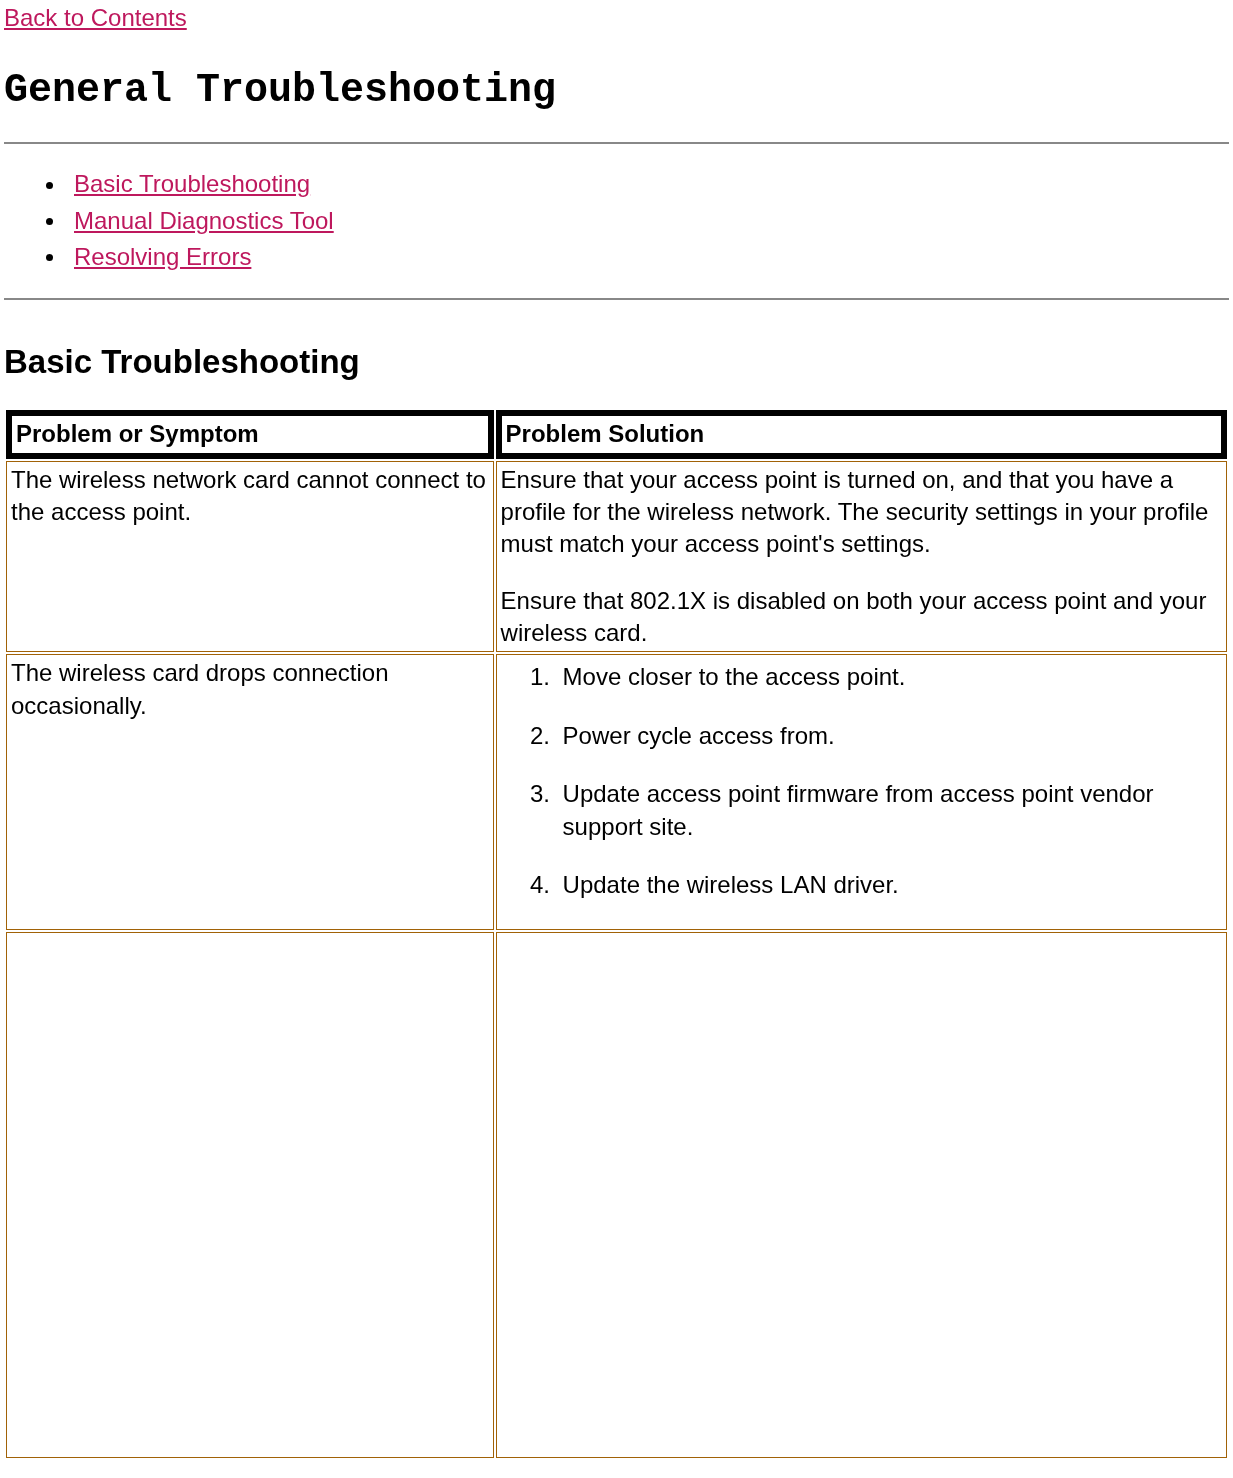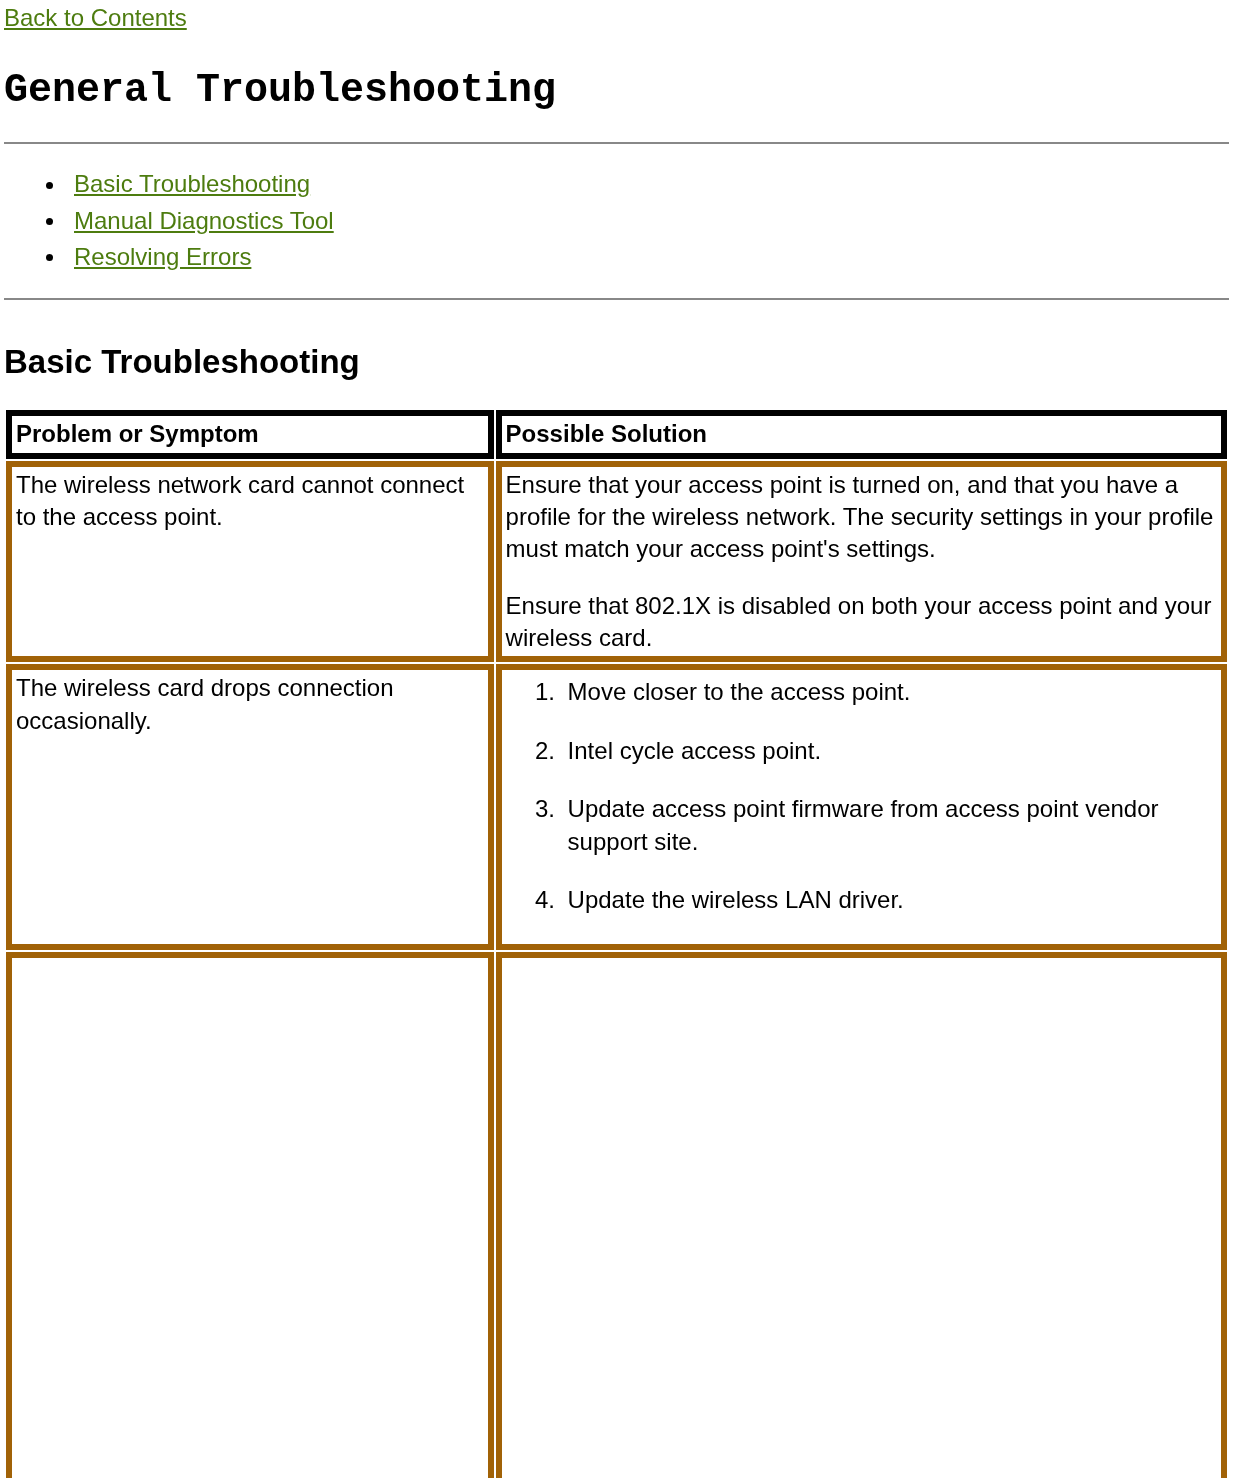--- a/index.html
+++ b/index.html
@@ -4,21 +4,21 @@
   <style>
     body {
       font-family: Verdana, Geneva, sans-serif;
       margin: 0;
       padding: 0 4px;
       color: #000;
       font-size: 24px;
       line-height: 1.35;
     }
     a {
-      color: #4d7c0f;
+      color: #be185d;
       text-decoration: underline;
     }
     .back-link {
       display: inline-block;
       margin-top: 2px;
       font-size: 24px;
     }
     h1 {
       font-size: 40px;
       font-weight: bold;
@@ -62,21 +62,21 @@
     }
     table.trouble th {
       text-align: left;
       font-weight: bold;
       border: 6px solid #000000;
       padding: 2px 4px;
       vertical-align: top;
       font-size: 24px;
     }
     table.trouble td {
-      border: 6px solid #a16207;
+      border: 1px solid #a16207;
       padding: 2px 4px;
       vertical-align: top;
       font-size: 24px;
     }
     .col-problem {
       width: 40%;
     }
     .col-solution {
       width: 60%;
     }
@@ -116,37 +116,37 @@
 </ul>
 
 <hr>
 
 <h2>Basic Troubleshooting</h2>
 
 <table class="trouble">
   <tbody>
       <tr>
     <th class="col-problem">Problem or Symptom</th>
-    <th class="col-solution">Possible Solution</th>
+    <th class="col-solution">Problem Solution</th>
   </tr>
   <tr>
     <td>The wireless network card cannot connect to the access point.</td>
     <td>
       <div class="solution-text">
         <p>Ensure that your access point is turned on, and that you have a profile for the wireless network. The security settings in your profile must match your access point's settings.</p>
         <p>Ensure that 802.1X is disabled on both your access point and your wireless card.</p>
       </div>
     </td>
   </tr>
   <tr>
     <td>The wireless card drops connection occasionally.</td>
     <td>
       <ol class="solution-steps">
         <li>Move closer to the access point.</li>
-        <li>Intel cycle access point.</li>
+        <li>Power cycle access from.</li>
         <li>Update access point firmware from access point vendor support site.</li>
         <li>Update the wireless LAN driver.</li>
       </ol>
     </td>
   </tr>
   <tr>
     <td class="tall-cell"></td>
     <td class="tall-cell"></td>
   </tr>
 </tbody>

